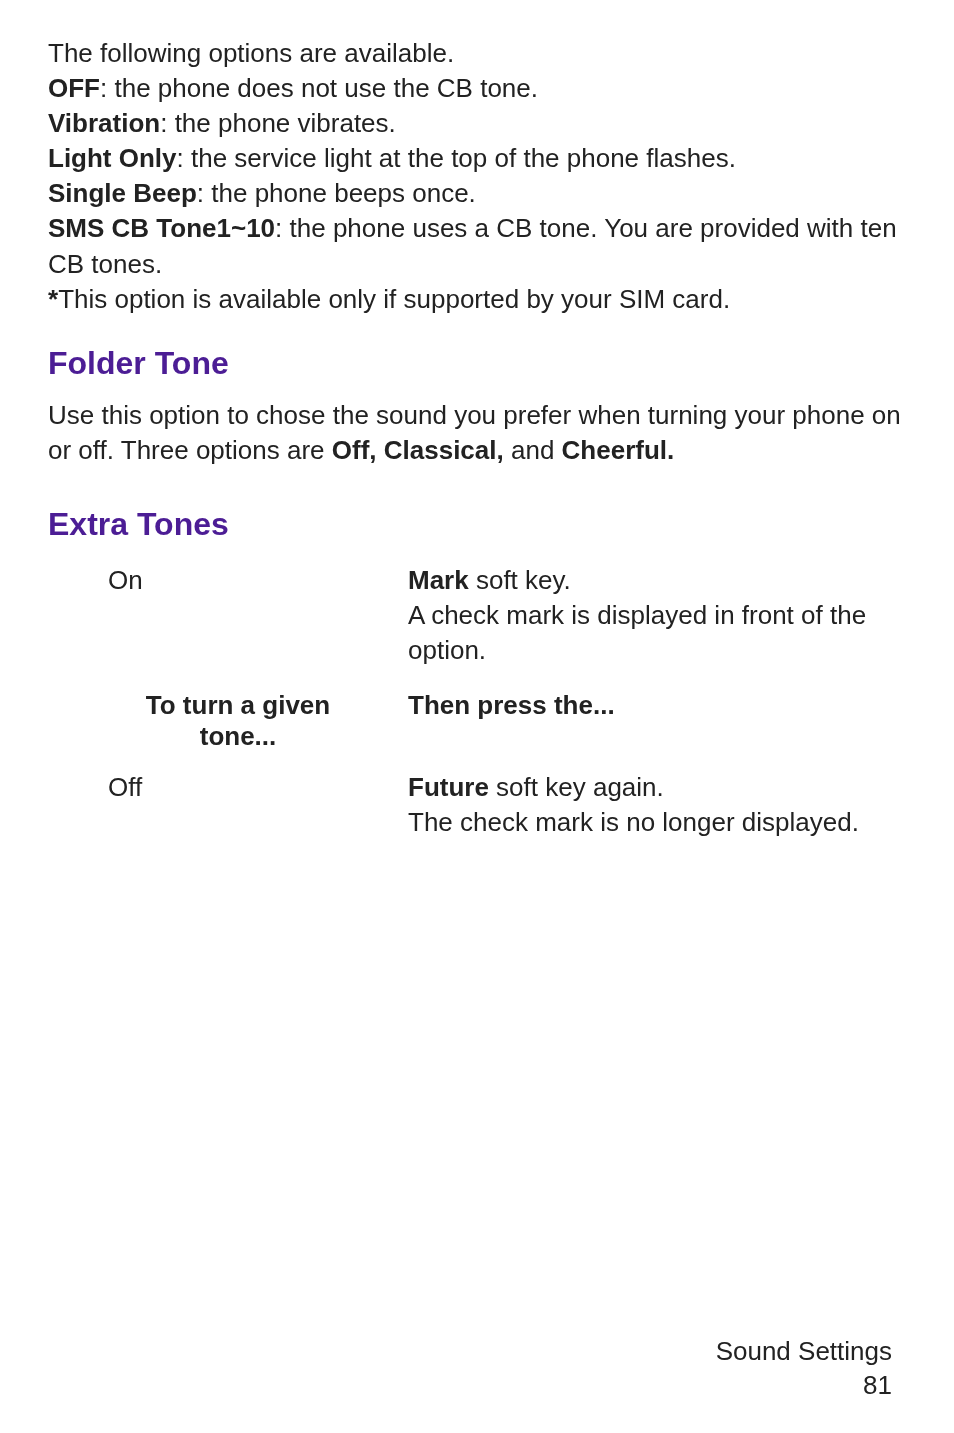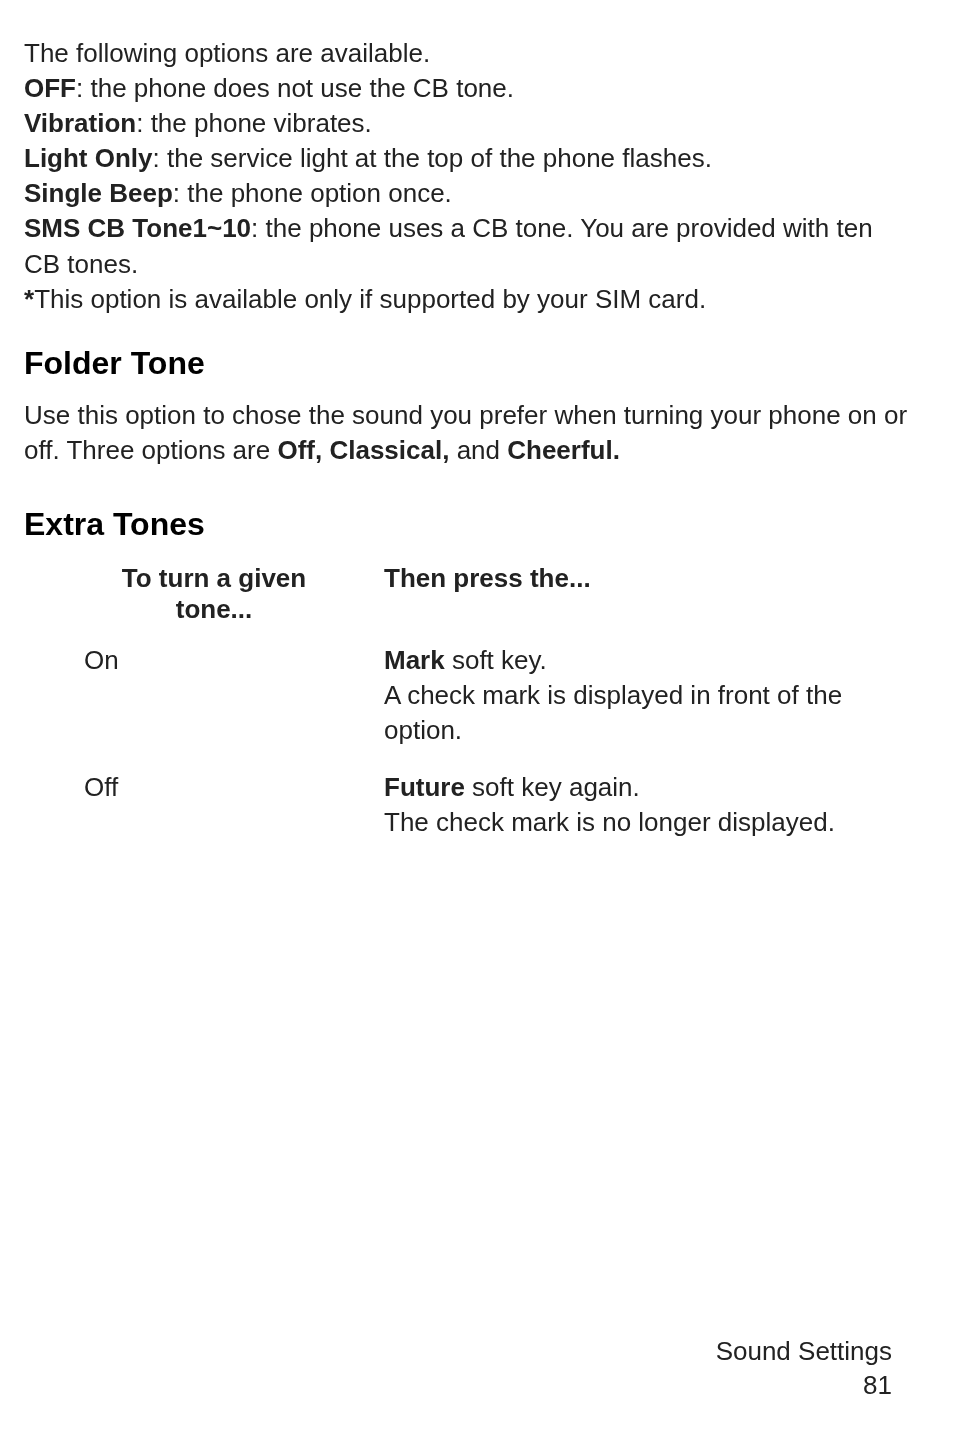--- a/index.html
+++ b/index.html
@@ -1,20 +1,20 @@
 <!DOCTYPE html>
 <html><head>
 <meta charset="utf-8">
 <style>
   * { margin: 0; padding: 0; box-sizing: border-box; }
   html, body { width: 954px; height: 1433px; background: #fff; font-family: Verdana, Geneva, sans-serif; color: #222; }
-  .page { padding: 36px 44px 30px 24px; }
+  .page { padding: 36px 44px 30px 48px; }
   .body-text { font-size: 26px; line-height: 1.35; }
   .body-text p { margin-bottom: 0; }
-  .section-heading { color: #000000; font-weight: bold; font-size: 32px; margin-top: 38px; margin-bottom: 16px; }
+  .section-heading { color: #4c1d95; font-weight: bold; font-size: 32px; margin-top: 38px; margin-bottom: 16px; }
   .first-heading { margin-top: 28px; }
   .section-para { font-size: 26px; line-height: 1.35; }
   .table-wrap { margin-top: 20px; margin-left: 60px; width: 780px; }
   .table-row { display: flex; }
   .col-left { width: 300px; flex-shrink: 0; }
   .col-right { flex: 1; }
   .thead { font-family: "Arial", "Helvetica Neue", sans-serif; font-weight: bold; font-size: 26px; text-align: left; padding-bottom: 18px; }
   .thead.col-left { text-align: center; padding-right: 40px; }
   .tcell { font-family: "Arial", "Helvetica Neue", sans-serif; font-size: 26px; line-height: 1.35; padding-bottom: 22px; }
   .tcell.col-left { padding-left: 0; }
@@ -24,42 +24,42 @@
 </head>
 <body>
 
 <div class="page">
 
   <div class="body-text">
     <p>The following options are available.</p>
     <p><b>OFF</b><span>: the phone does not use the CB tone.</span></p>
     <p><b>Vibration</b><span>: the phone vibrates.</span></p>
     <p><b>Light Only</b><span>: the service light at the top of the phone flashes.</span></p>
-    <p><b>Single Beep</b><span>: the phone option once.</span></p>
+    <p><b>Single Beep</b><span>: the phone beeps once.</span></p>
     <p><b>SMS CB Tone1~10</b><span>: the phone uses a CB tone. You are provided with ten CB tones.</span></p>
     <p><b>*</b><span>This option is available only if supported by your SIM card.</span></p>
   </div>
 
   <h2 class="section-heading first-heading">Folder Tone</h2>
 
   <p class="section-para">
     <span>Use this option to chose the sound you prefer when turning your phone on or off. Three options are </span><b>Off, Classical,</b><span> and </span><b>Cheerful.</b>
   </p>
 
   <h2 class="section-heading">Extra Tones</h2>
 
   <div class="table-wrap">
     <div class="table-row">
-      <div class="thead col-left">To turn a given tone...</div>
-      <div class="thead col-right">Then press the...</div>
-    </div>
-    <div class="table-row">
       <div class="tcell col-left">On</div>
       <div class="tcell col-right" style="white-space:pre-line;"><b>Mark</b><span> soft key.
 A check mark is displayed in front of the option.</span></div>
+    </div>
+    <div class="table-row">
+      <div class="thead col-left">To turn a given tone...</div>
+      <div class="thead col-right">Then press the...</div>
     </div>
     <div class="table-row">
       <div class="tcell col-left">Off</div>
       <div class="tcell col-right" style="white-space:pre-line;"><b>Future</b><span> soft key again.
 The check mark is no longer displayed.</span></div>
     </div>
   </div>
 
 </div>
 

